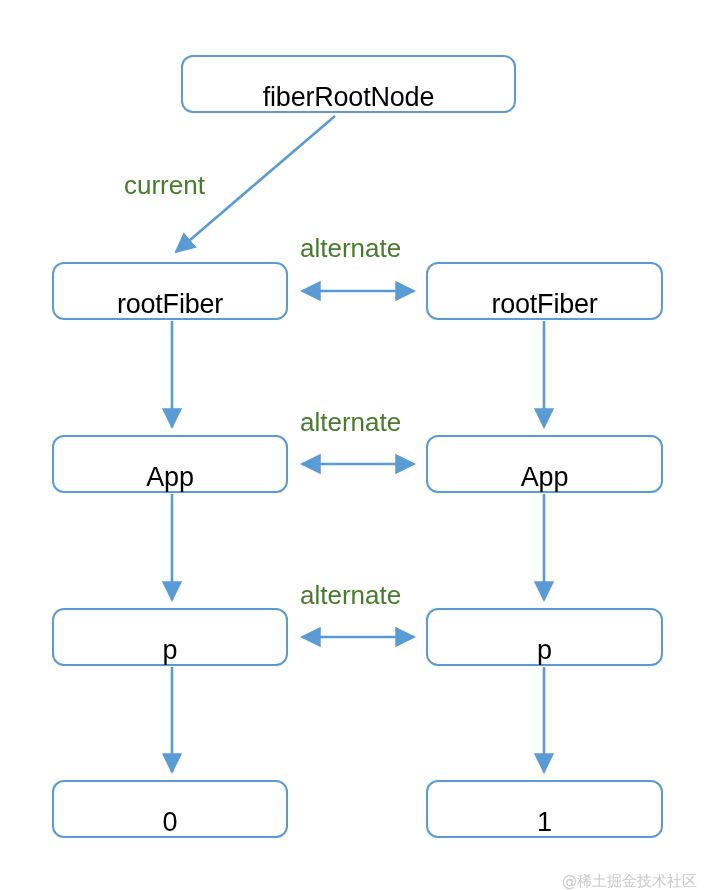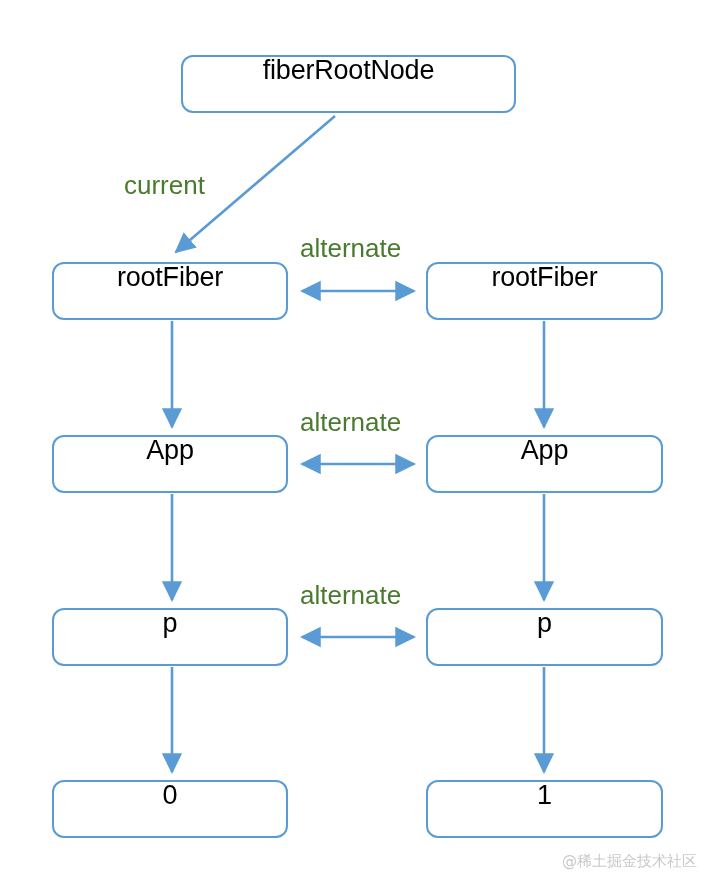--- a/index.html
+++ b/index.html
@@ -24,21 +24,21 @@
     width: 716px;
     height: 890px;
   }
   .node-box {
     position: absolute;
     box-sizing: border-box;
     border: 2px solid #5b9bd5;
     border-radius: 12px;
     background: #ffffff;
     display: flex;
-    align-items: flex-start;
+    align-items: flex-end;
     justify-content: center;
     color: #000000;
     font-family: "Liberation Sans", sans-serif;
     font-size: 27px;
     line-height: 1;
     letter-spacing: -0.2px;
     z-index: 3;
   }
   .edge-label {
     position: absolute;
@@ -144,15 +144,15 @@
 
   <div class="node-box" style="left:426px; top:780px; width:237px; height:58px;">
     <span>1</span>
   </div>
 
   <div class="edge-label" style="left:116px; top:172px;">current</div>
   <div class="edge-label" style="left:292px; top:235px;">alternate</div>
   <div class="edge-label" style="left:292px; top:409px;">alternate</div>
   <div class="edge-label" style="left:292px; top:582px;">alternate</div>
 
-  <div class="watermark" style="left:562px; top:854px;">@稀土掘金技术社区</div>
+  <div class="watermark" style="left:562px; top:874px;">@稀土掘金技术社区</div>
 
 </div>
 
 </body></html>

